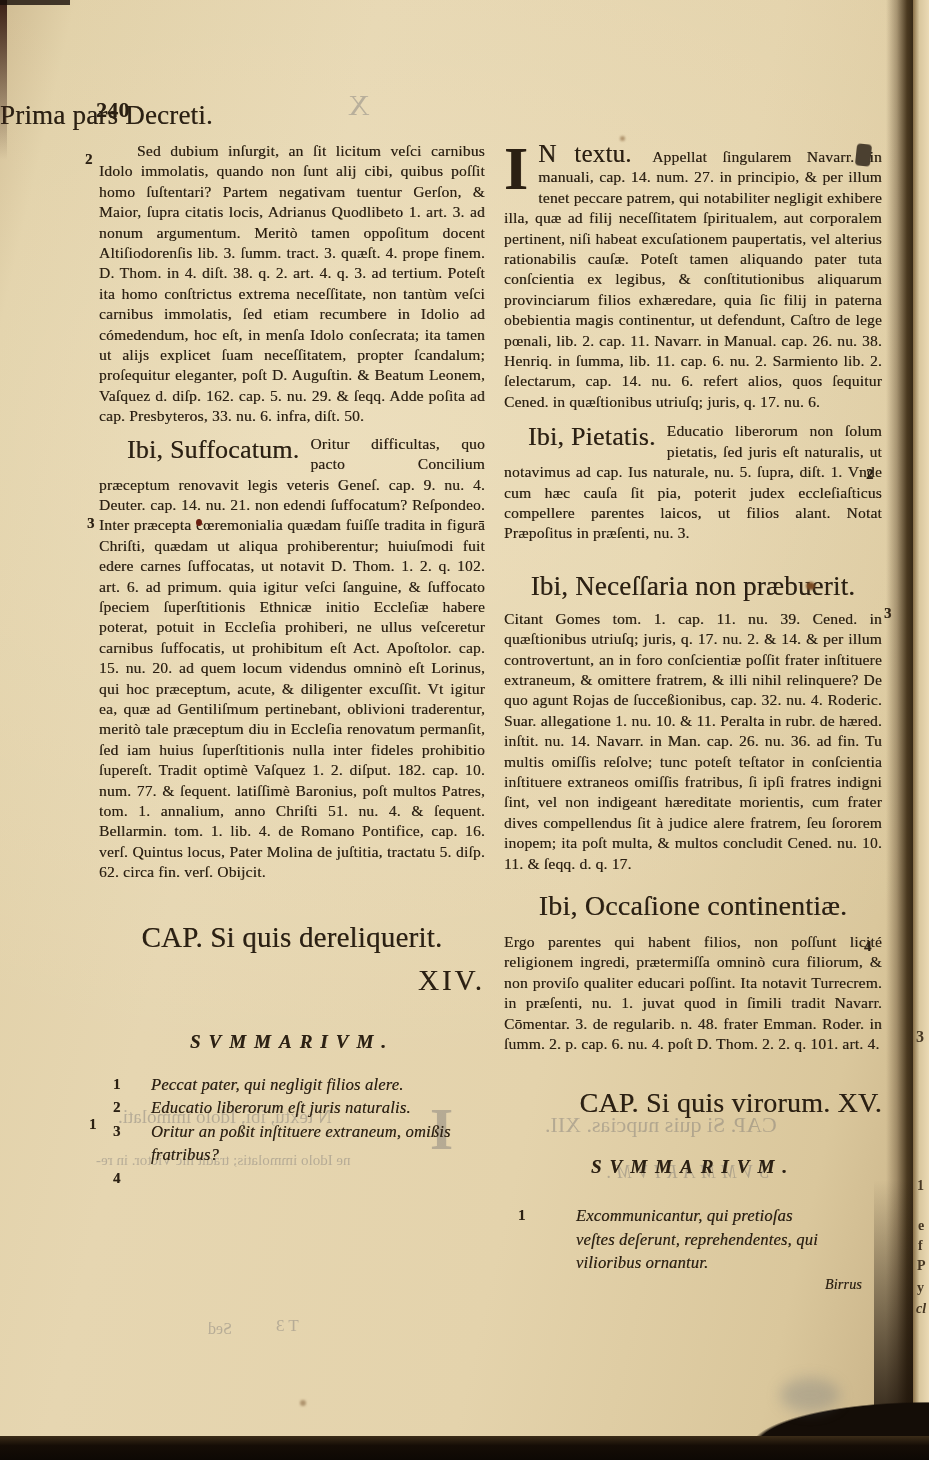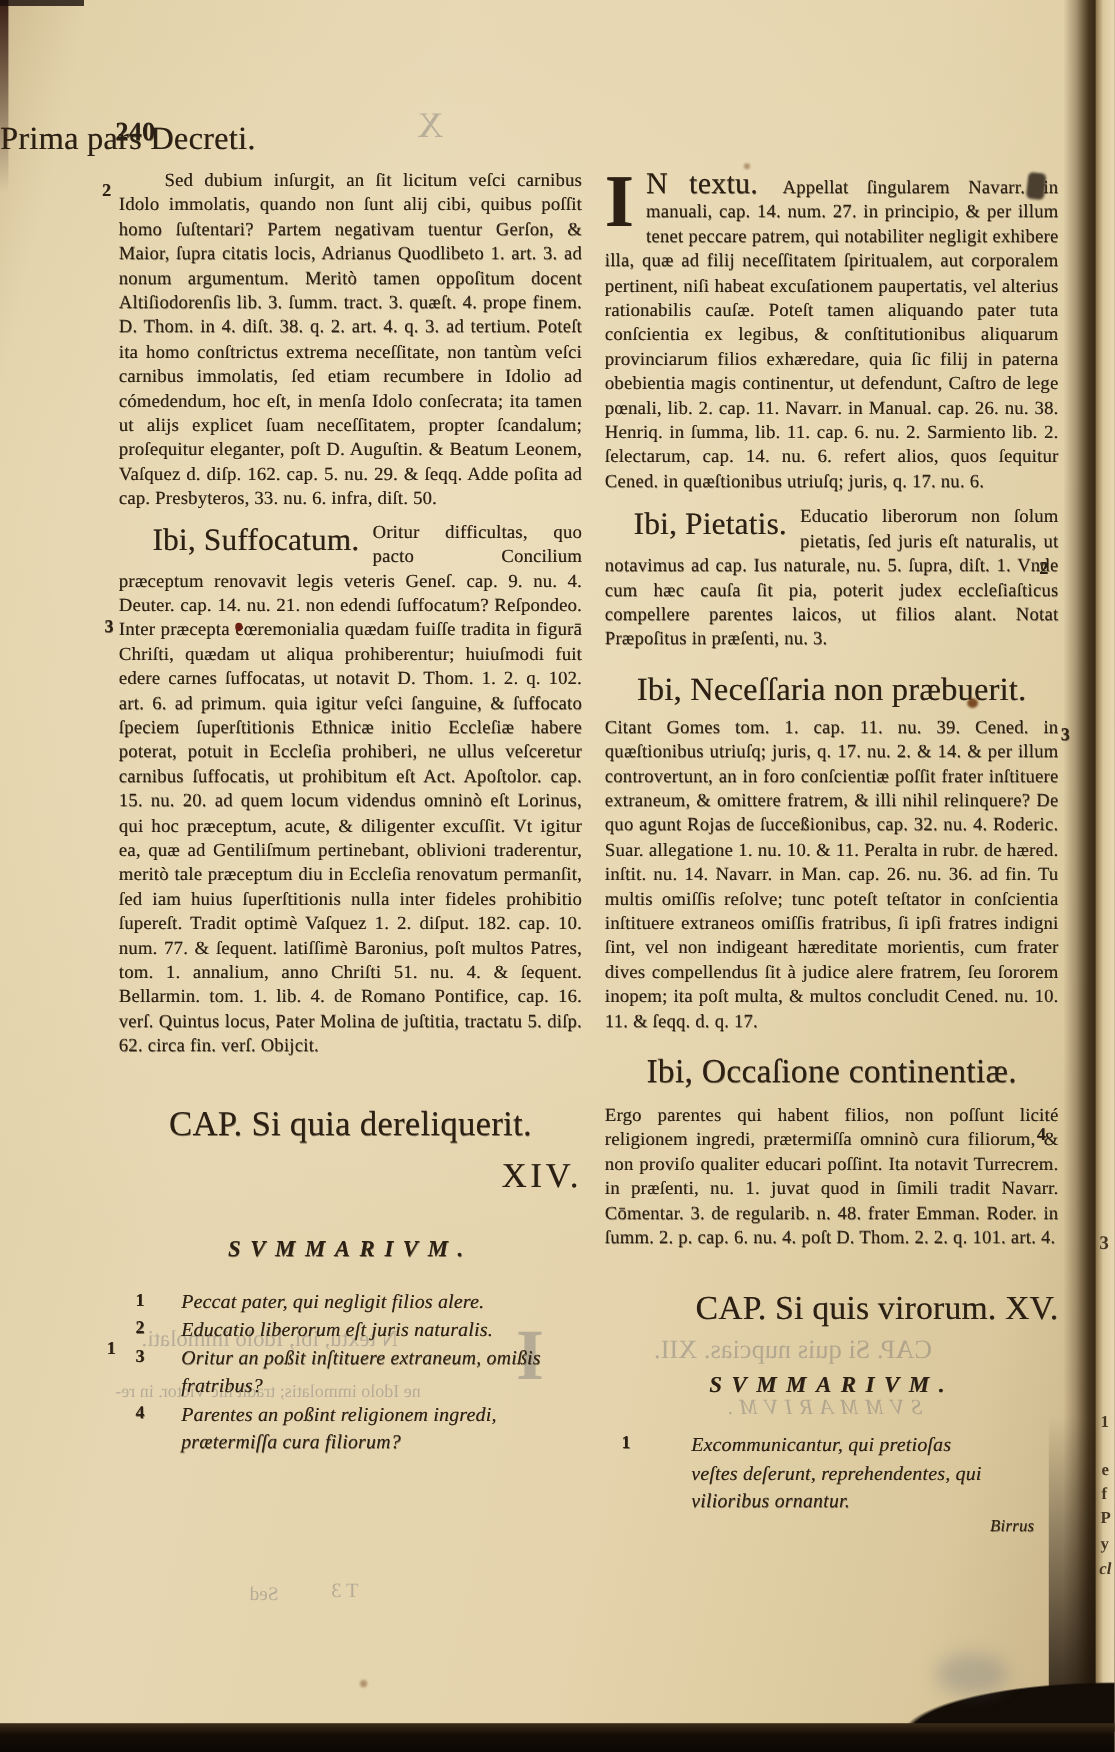--- a/index.html
+++ b/index.html
@@ -93,54 +93,53 @@
   <div class="running-title ink">Prima pars Decreti.</div>
 
   <div class="col col-left">
     <p class="body ink">
       <span class="indent1">Sed dubium inſurgit, an ſit licitum veſci carnibus Idolo immolatis, quando non ſunt alij cibi, quibus poſſit homo ſuſtentari? Partem negativam tuentur Gerſon, &amp; Maior, ſupra citatis locis, Adrianus Quodlibeto 1. art. 3. ad nonum argumentum. Meritò tamen oppoſitum docent Altiſiodorenſis lib. 3. ſumm. tract. 3. quæſt. 4. prope finem. D. Thom. in 4. diſt. 38. q. 2. art. 4. q. 3. ad tertium. Poteſt ita homo conſtrictus extrema neceſſitate, non tantùm veſci carnibus immolatis, ſed etiam recumbere in Idolio ad cómedendum, hoc eſt, in menſa Idolo conſecrata; ita tamen ut alijs explicet ſuam neceſſitatem, propter ſcandalum; proſequitur eleganter, poſt D. Auguſtin. &amp; Beatum Leonem, Vaſquez d. diſp. 162. cap. 5. nu. 29. &amp; ſeqq. Adde poſita ad cap. Presbyteros, 33. nu. 6. infra, diſt. 50.</span>
     </p>
     <p class="body ink" style="margin-top:7px;">
       <span class="runin shift">Ibi, Suffocatum.</span>
       <span>Oritur difficultas, quo pacto Concilium præceptum renovavit legis veteris Geneſ. cap. 9. nu. 4. Deuter. cap. 14. nu. 21. non edendi ſuffocatum? Reſpondeo. Inter præcepta cœremonialia quædam fuiſſe tradita in figurā Chriſti, quædam ut aliqua prohiberentur; huiuſmodi fuit edere carnes ſuffocatas, ut notavit D. Thom. 1. 2. q. 102. art. 6. ad primum. quia igitur veſci ſanguine, &amp; ſuffocato ſpeciem ſuperſtitionis Ethnicæ initio Eccleſiæ habere poterat, potuit in Eccleſia prohiberi, ne ullus veſceretur carnibus ſuffocatis, ut prohibitum eſt Act. Apoſtolor. cap. 15. nu. 20. ad quem locum videndus omninò eſt Lorinus, qui hoc præceptum, acute, &amp; diligenter excuſſit. Vt igitur ea, quæ ad Gentiliſmum pertinebant, oblivioni traderentur, meritò tale præceptum diu in Eccleſia renovatum permanſit, ſed iam huius ſuperſtitionis nulla inter fideles prohibitio ſupereſt. Tradit optimè Vaſquez 1. 2. diſput. 182. cap. 10. num. 77. &amp; ſequent. latiſſimè Baronius, poſt multos Patres, tom. 1. annalium, anno Chriſti 51. nu. 4. &amp; ſequent. Bellarmin. tom. 1. lib. 4. de Romano Pontifice, cap. 16. verſ. Quintus locus, Pater Molina de juſtitia, tractatu 5. diſp. 62. circa fin. verſ. Obijcit.</span>
     </p>
-    <h2 class="capline ink" style="margin-top:37px;">CAP. Si quia dereliquerit.</h2>
+    <h2 class="capline ink" style="margin-top:37px;">CAP. Si quis dereliquerit.</h2>
     <h2 class="capline ink" style="margin-top:9px;letter-spacing:3px;text-align:right;">XIV.</h2>
     <h3 class="summarium ink" style="margin-top:34px;">SVMMARIVM.</h3>
     <div style="margin-top:20px;">
       <div class="sum-item ink">
         <span class="n">1</span>
         <span class="t">Peccat pater, qui negligit filios alere.</span>
       </div>
       <div class="sum-item ink">
         <span class="n">2</span>
         <span class="t">Educatio liberorum eſt juris naturalis.</span>
       </div>
       <div class="sum-item ink">
         <span class="n">3</span>
         <span class="t">Oritur an poßit inſtituere extraneum, omißis fratribus?</span>
       </div>
       <div class="sum-item ink">
         <span class="n">4</span>
-        <span class="t">Parentes an poßint religionem ingredi, prætermiſſa cura filiorum?</span>
       </div>
     </div>
   </div>
 
   <div class="col col-right">
     <p class="body ink">
       <span class="dropcap">I</span>
       <span class="bigname">N textu.</span>
       <span>Appellat ſingularem Navarr. in manuali, cap. 14. num. 27. in principio, &amp; per illum tenet peccare patrem, qui notabiliter negligit exhibere illa, quæ ad filij neceſſitatem ſpiritualem, aut corporalem pertinent, niſi habeat excuſationem paupertatis, vel alterius rationabilis cauſæ. Poteſt tamen aliquando pater tuta conſcientia ex legibus, &amp; conſtitutionibus aliquarum provinciarum filios exhæredare, quia ſic filij in paterna obebientia magis continentur, ut defendunt, Caſtro de lege pœnali, lib. 2. cap. 11. Navarr. in Manual. cap. 26. nu. 38. Henriq. in ſumma, lib. 11. cap. 6. nu. 2. Sarmiento lib. 2. ſelectarum, cap. 14. nu. 6. refert alios, quos ſequitur Cened. in quæſtionibus utriuſq; juris, q. 17. nu. 6.</span>
     </p>
     <p class="body ink" style="margin-top:9px;">
       <span class="runin" style="margin-left:24px;">Ibi, Pietatis.</span>
       <span>Educatio liberorum non ſolum pietatis, ſed juris eſt naturalis, ut notavimus ad cap. Ius naturale, nu. 5. ſupra, diſt. 1. Vnde cum hæc cauſa ſit pia, poterit judex eccleſiaſticus compellere parentes laicos, ut filios alant. Notat Præpoſitus in præſenti, nu. 3.</span>
     </p>
-    <h2 class="capline ink" style="margin-top:13px;font-size:27px;">Ibi, Neceſſaria non præbuerit.</h2>
+    <h2 class="capline ink" style="margin-top:25px;font-size:27px;">Ibi, Neceſſaria non præbuerit.</h2>
     <p class="body ink" style="margin-top:6px;">
       <span>Citant Gomes tom. 1. cap. 11. nu. 39. Cened. in quæſtionibus utriuſq; juris, q. 17. nu. 2. &amp; 14. &amp; per illum controvertunt, an in foro conſcientiæ poſſit frater inſtituere extraneum, &amp; omittere fratrem, &amp; illi nihil relinquere? De quo agunt Rojas de ſucceßionibus, cap. 32. nu. 4. Roderic. Suar. allegatione 1. nu. 10. &amp; 11. Peralta in rubr. de hæred. inſtit. nu. 14. Navarr. in Man. cap. 26. nu. 36. ad fin. Tu multis omiſſis reſolve; tunc poteſt teſtator in conſcientia inſtituere extraneos omiſſis fratribus, ſi ipſi fratres indigni ſint, vel non indigeant hæreditate morientis, cum frater dives compellendus ſit à judice alere fratrem, ſeu ſororem inopem; ita poſt multa, &amp; multos concludit Cened. nu. 10. 11. &amp; ſeqq. d. q. 17.</span>
     </p>
     <h2 class="capline ink" style="margin-top:15px;font-size:28px;">Ibi, Occaſione continentiæ.</h2>
     <p class="body ink" style="margin-top:9px;">
       <span>Ergo parentes qui habent filios, non poſſunt licité religionem ingredi, prætermiſſa omninò cura filiorum, &amp; non proviſo qualiter educari poſſint. Ita notavit Turrecrem. in præſenti, nu. 1. juvat quod in ſimili tradit Navarr. Cōmentar. 3. de regularib. n. 48. frater Emman. Roder. in ſumm. 2. p. cap. 6. nu. 4. poſt D. Thom. 2. 2. q. 101. art. 4.</span>
     </p>
     <h2 class="capline ink" style="margin-top:32px;font-size:28px;text-align:right;">CAP. Si quis virorum. XV.</h2>
     <h3 class="summarium ink" style="margin-top:36px;">SVMMARIVM.</h3>
     <div style="margin-top:26px;">

